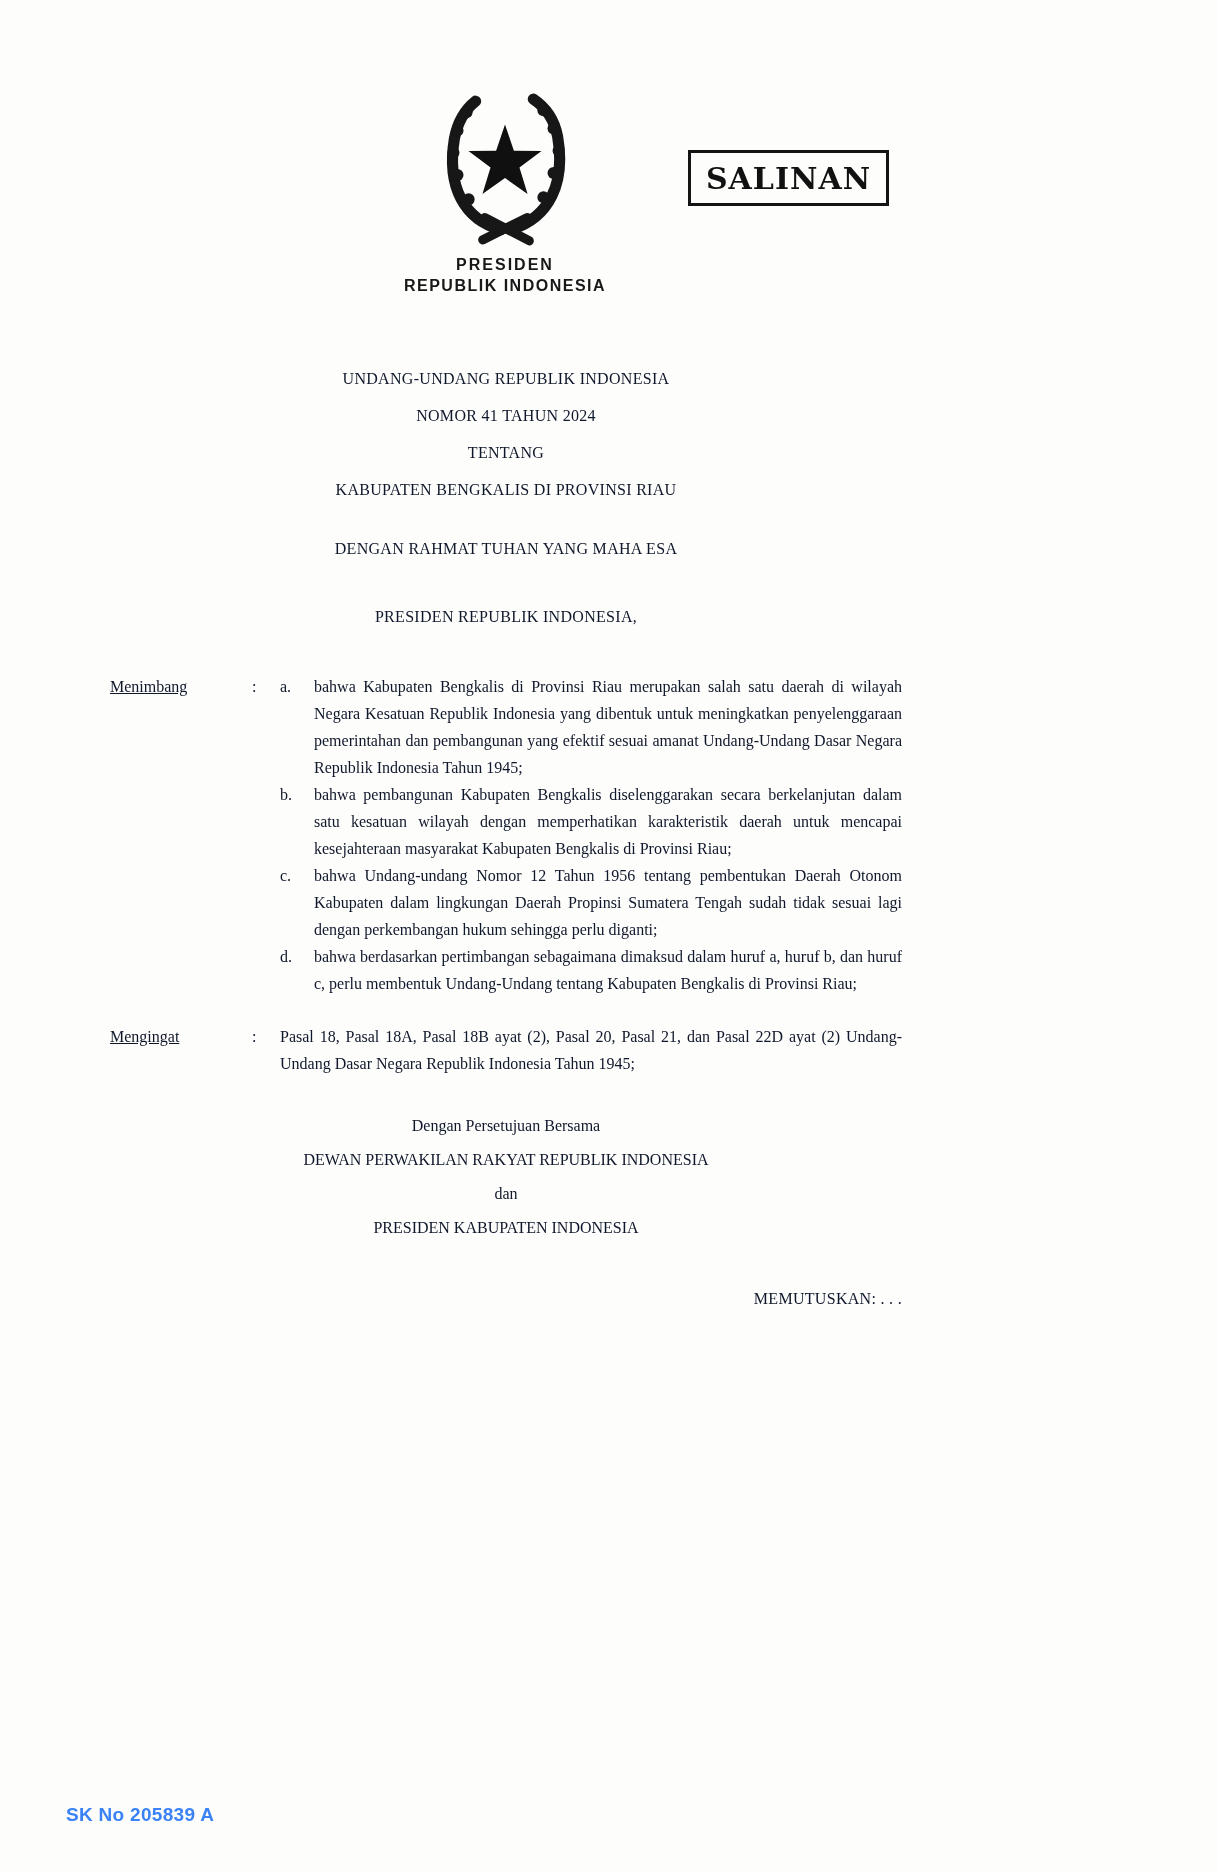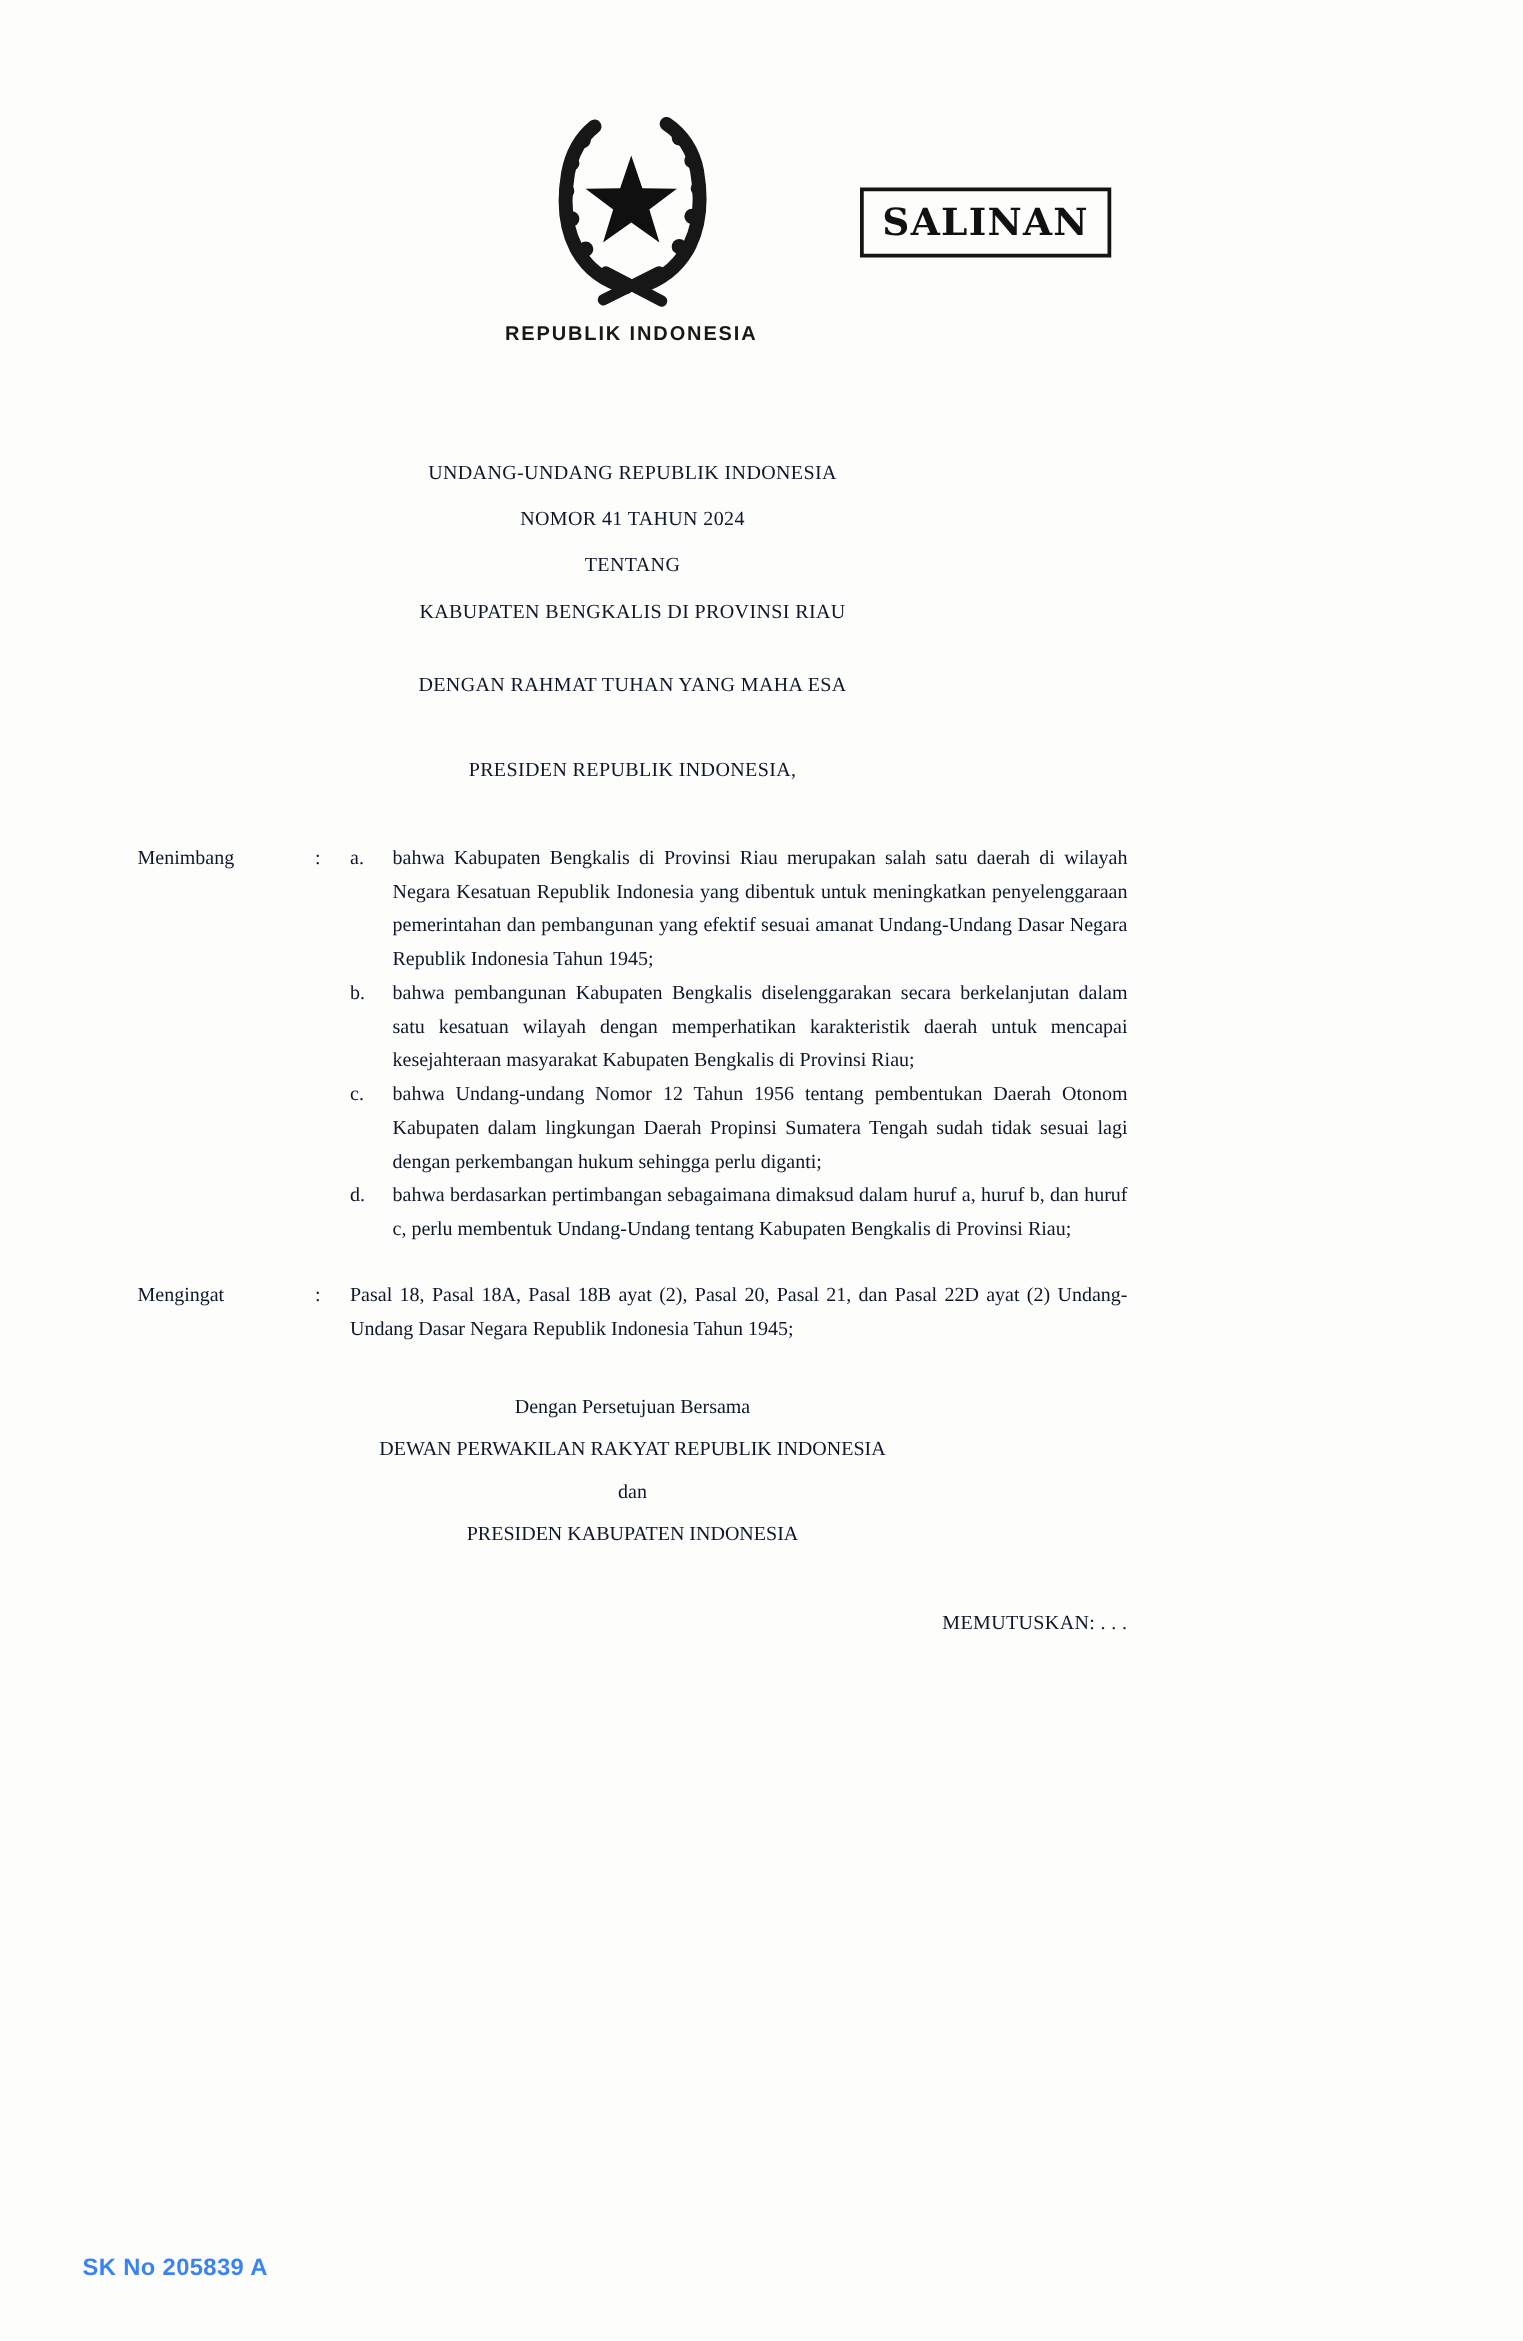--- a/index.html
+++ b/index.html
@@ -40,21 +40,21 @@
     font-size:16px; line-height:27px;
     color:#0f172a;
   }
   .title-block { text-align:center; letter-spacing:0.3px; }
   .title-line { height:37px; line-height:37px; }
   .invocation { text-align:center; height:37px; line-height:37px; margin-top:22px; letter-spacing:0.3px; }
   .authority  { text-align:center; height:37px; line-height:37px; margin-top:31px; letter-spacing:0.3px; }
   .sec-row { display:flex; }
   .sec-row.menimbang { margin-top:38px; }
   .sec-row.mengingat { margin-top:26px; }
-  .sec-label { width:142px; flex:none; }
+  .sec-label { width:142px; flex:none;text-decoration:underline; }
   .sec-colon { width:28px; flex:none; }
   .sec-body { flex:1; }
   .item { display:flex; }
   .item-letter { width:34px; flex:none; }
   .item-text { flex:1; text-align:justify; }
   .just { text-align:justify; }
   .agreement { text-align:center; margin-top:32px; }
   .agreement .line { height:34px; line-height:34px; }
   .memutuskan { text-align:right; margin-top:40px; letter-spacing:0.3px; }
   .footer {
@@ -91,20 +91,21 @@
 
     <path d="M58,152 L102,130" stroke="#171717" stroke-width="9" stroke-linecap="round"></path>
     <path d="M60,130 L104,153" stroke="#171717" stroke-width="9" stroke-linecap="round"></path>
   </svg>
 
   <div class="salinan">
     <span>SALINAN</span>
   </div>
 
   <div class="letterhead">
+    <div class="l1">PRESIDEN</div>
     <div class="l2">REPUBLIK INDONESIA</div>
   </div>
 
   <div class="content">
 
     <div class="title-block">
       <div class="title-line">UNDANG-UNDANG REPUBLIK INDONESIA</div>
       <div class="title-line">NOMOR 41 TAHUN 2024</div>
       <div class="title-line">TENTANG</div>
       <div class="title-line">KABUPATEN BENGKALIS DI PROVINSI RIAU</div>

